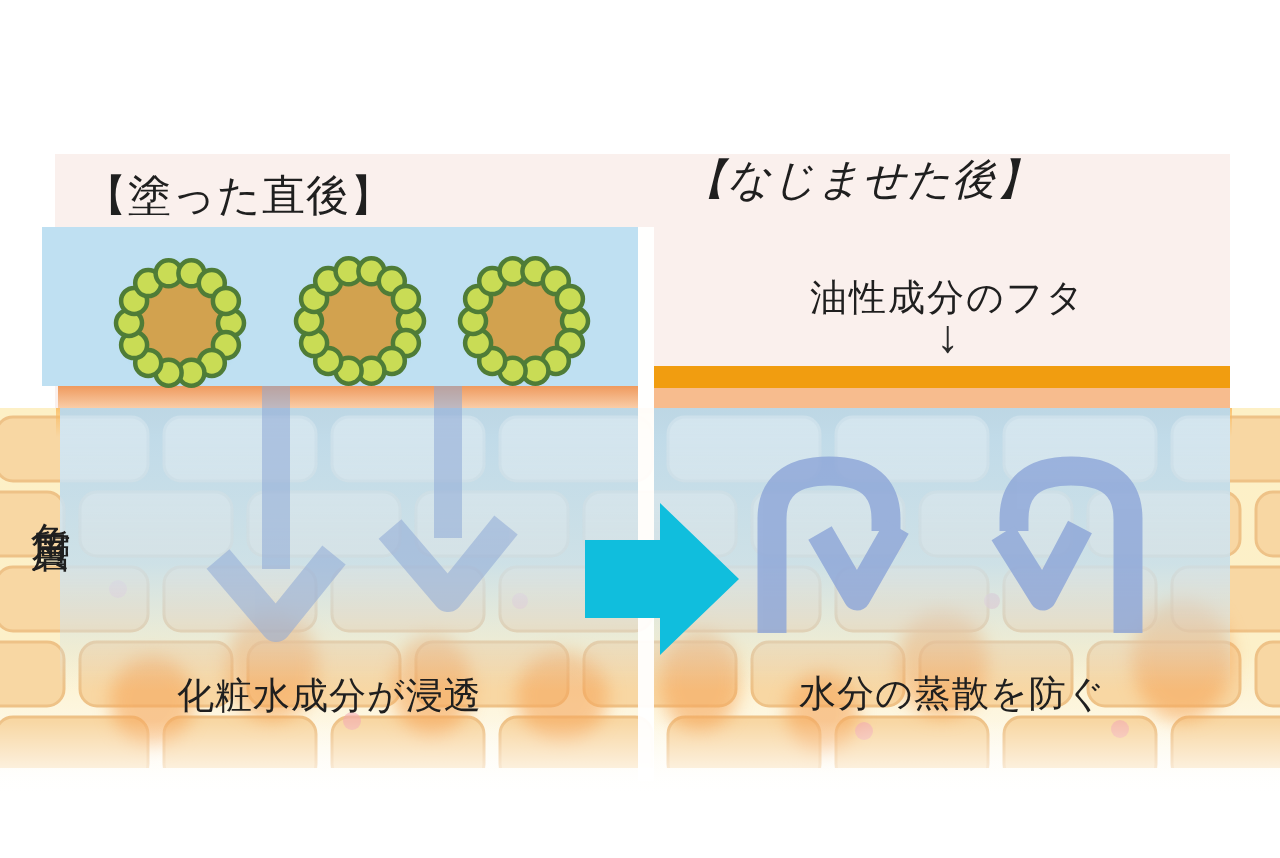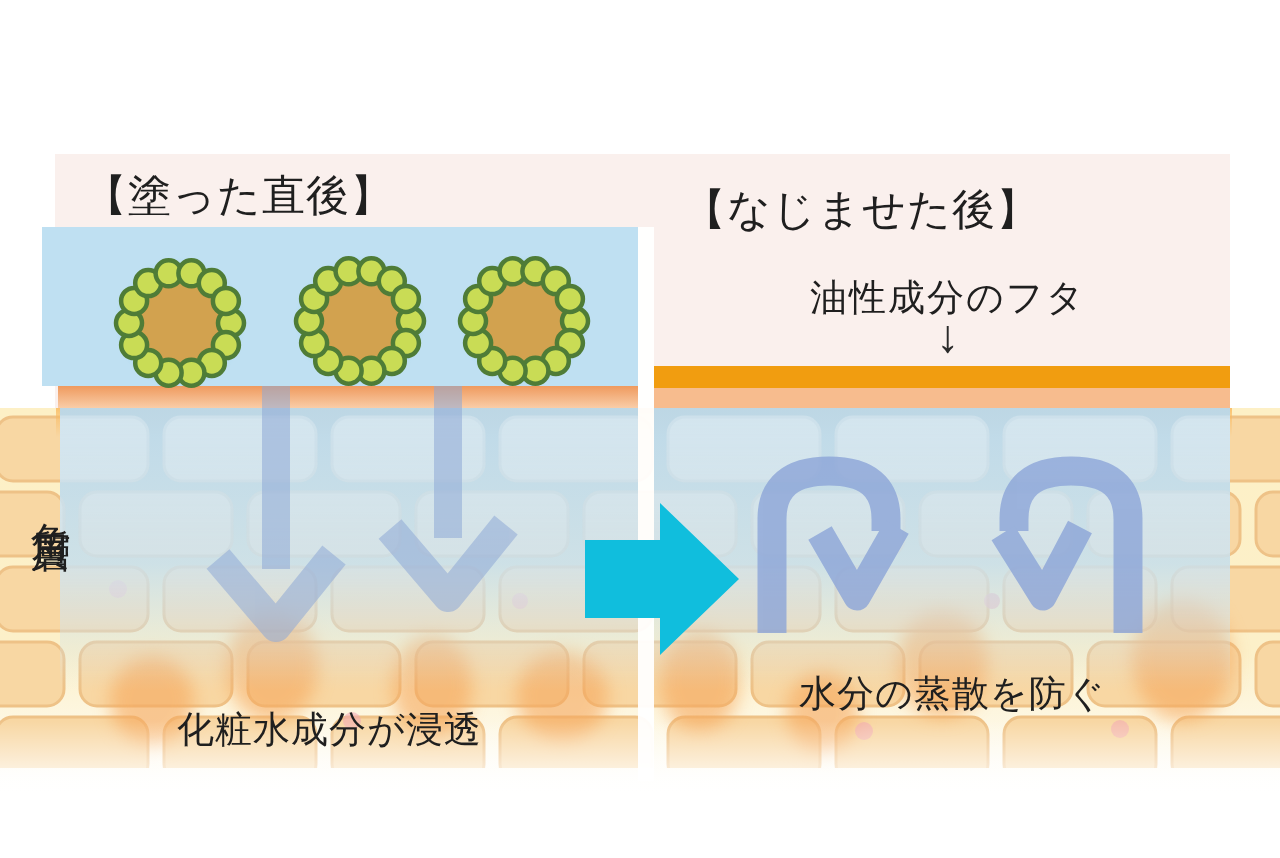--- a/index.html
+++ b/index.html
@@ -8,24 +8,24 @@
     background:#ffffff;
     font-family:"Liberation Sans","DejaVu Sans",sans-serif;
     color:#1f1f1f;
     margin-top:41px;
   }
   #art{position:absolute;left:0;top:0;width:1280px;height:858px;}
   .label{position:absolute;white-space:nowrap;color:#1f1f1f;}
   .panel-title{font-size:43px;letter-spacing:1px;font-weight:500;}
   .caption{font-size:37px;letter-spacing:1px;}
   #left-title{left:84px;top:126px;}
-  #right-title{left:683px;top:140px;}
+  #right-title{left:683px;top:110px;font-style:italic;}
   #oil-label{left:810px;top:232px;font-size:37px;letter-spacing:2px;}
   #pointer{left:936px;top:268px;font-size:46px;font-weight:400;color:#2a2a2a;}
-  #left-caption{left:177px;top:664px;}
+  #left-caption{left:177px;top:630px;}
   #right-caption{left:799px;top:628px;}
   #skin-label{
     left:27px;top:450px;font-size:40px;line-height:1.18;
     writing-mode:vertical-rl;text-orientation:upright;letter-spacing:6px;
   }
 </style>
 </head>
 <body>
 
 <div id="stage">

